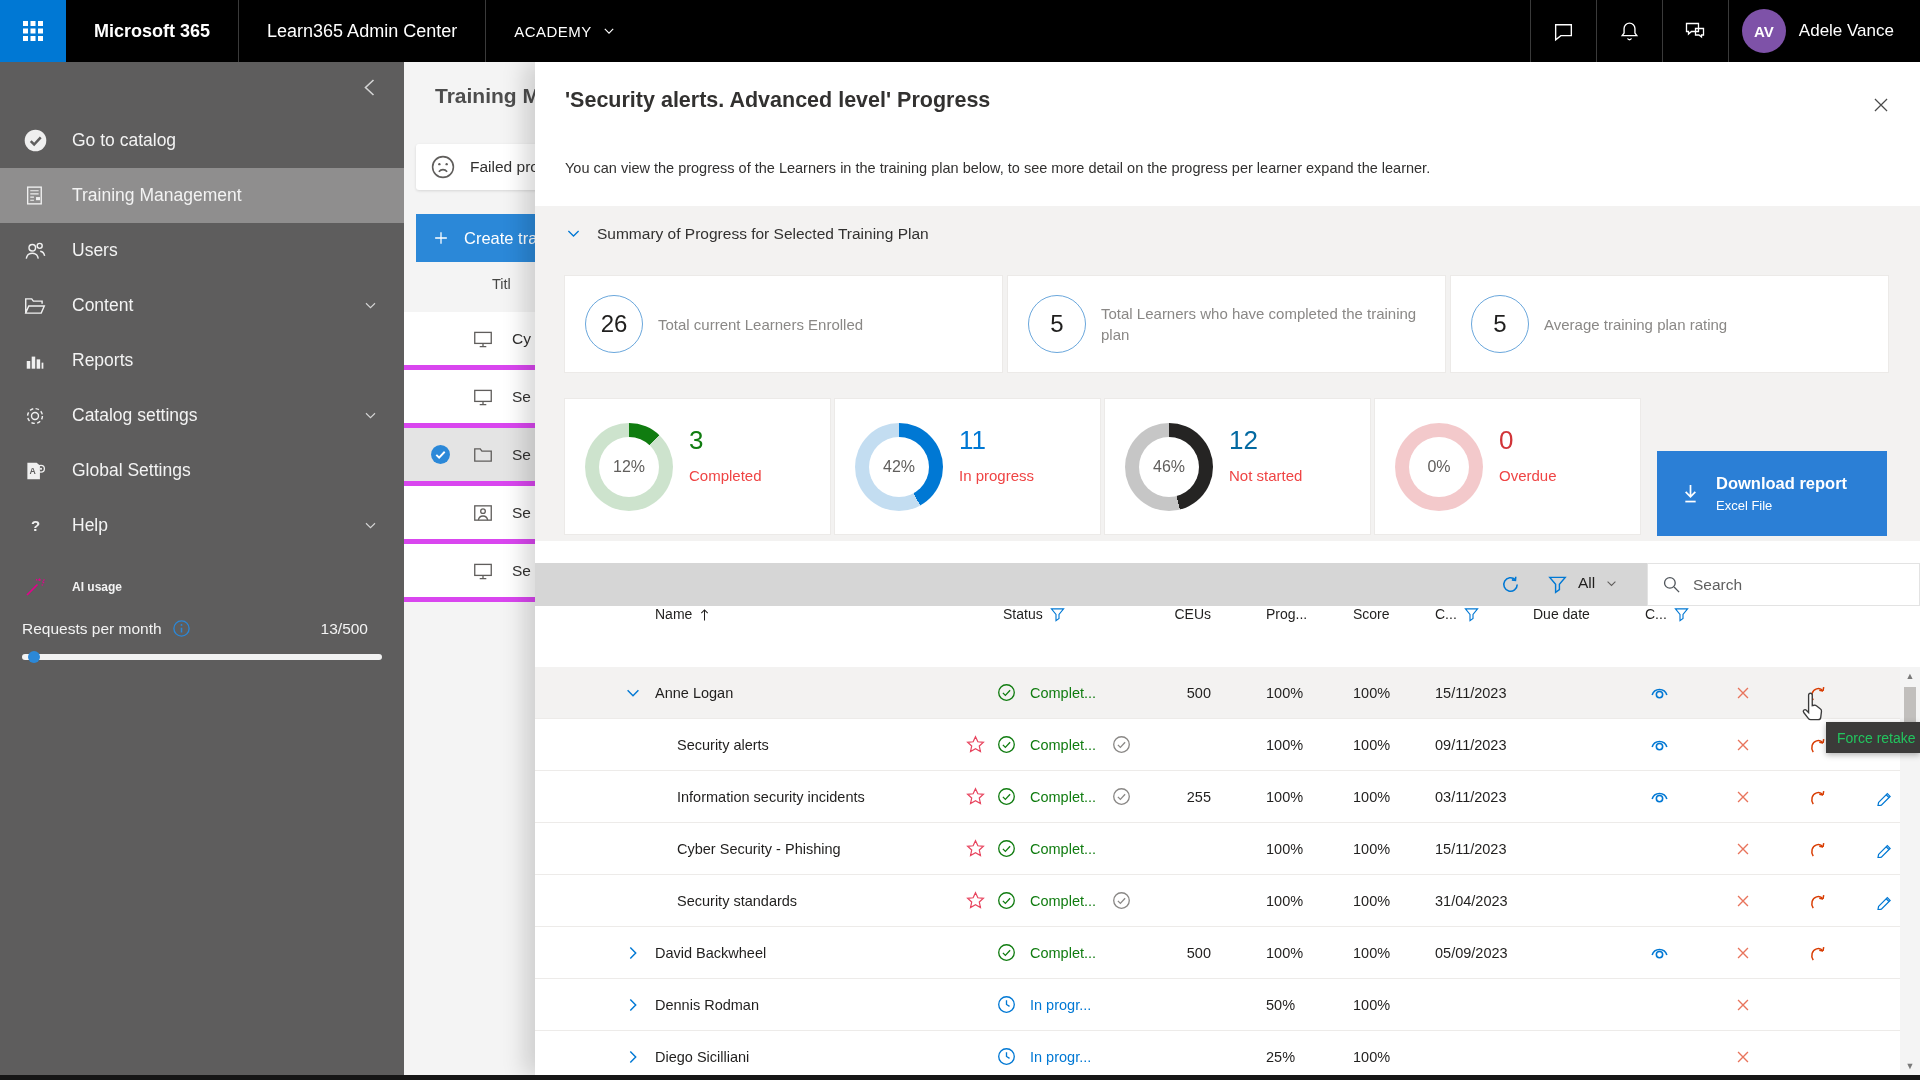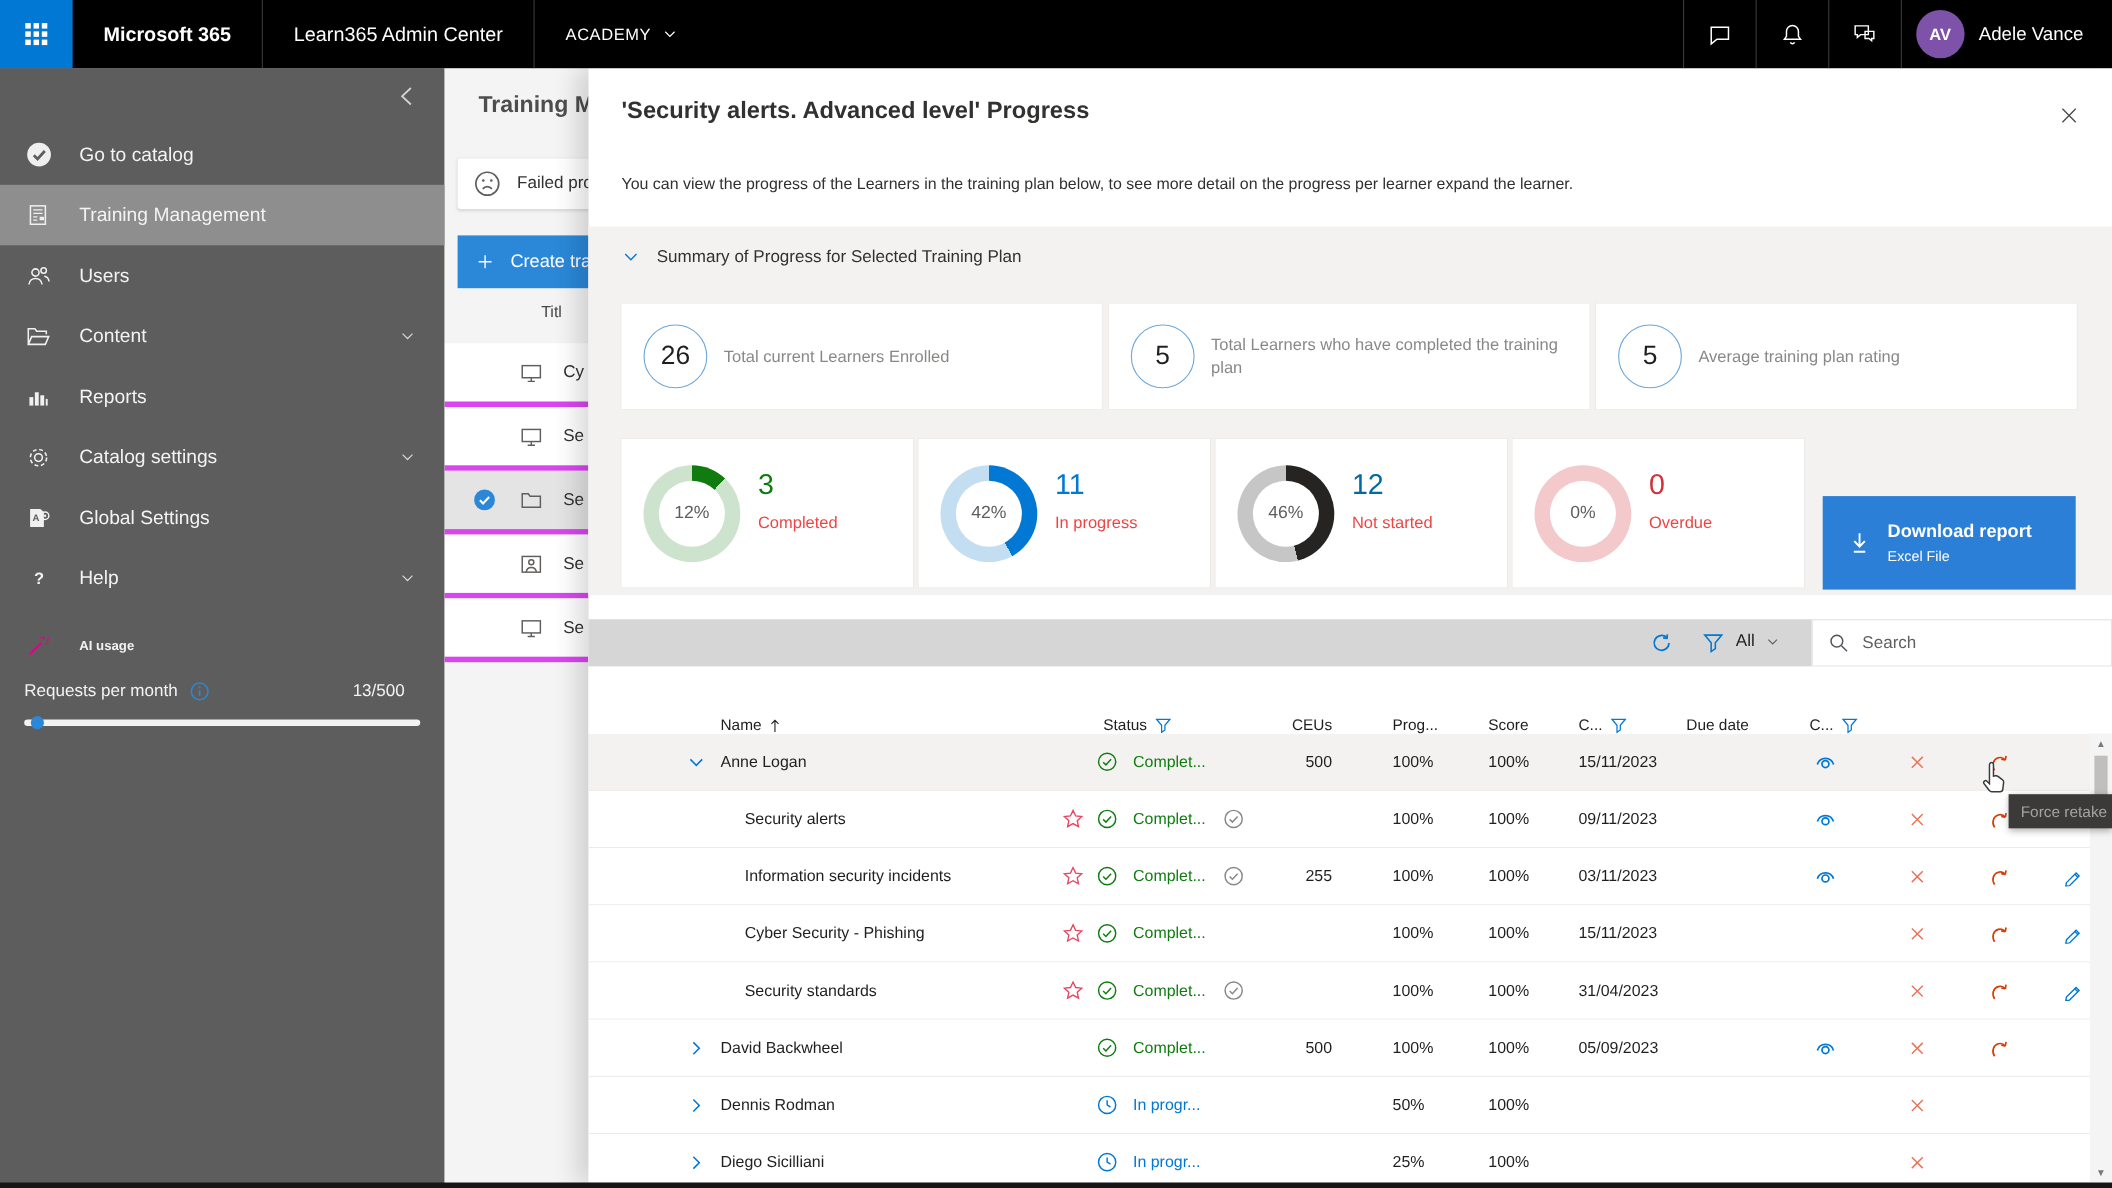--- a/index.html
+++ b/index.html
@@ -74,21 +74,21 @@
   
   .ftoolbar { position:absolute; left:0; top:501px; right:0; height:43px; background:#d6d6d6; }
   .ft-refresh { position:absolute; left:965px; top:11px; cursor:pointer; }
   .ft-filter { position:absolute; left:1013px; top:12px; cursor:pointer; }
   .ft-all { position:absolute; left:1043px; top:11px; font-size:15.5px; color:#201f1e; display:flex; gap:10px; align-items:center; cursor:pointer; }
   .searchbox { position:absolute; left:1112px; top:0; right:0; height:43px; background:#ffffff; border:1px solid #e3e3e3; display:flex; align-items:center; padding-left:14px; gap:12px; }
   .searchbox input { border:0; outline:0; font-size:15.5px; font-family:"Liberation Sans", sans-serif; color:#323130; width:200px; }
   .searchbox input::placeholder { color:#444; opacity:.85; }
 
   
-  .thead { position:absolute; left:0; top:544px; right:0; height:61px; display:flex; align-items:flex-end; font-size:14px; color:#201f1e; background:#fff; }
+  .thead { position:absolute; left:0; top:544px; right:0; height:61px; display:flex; align-items:flex-start; font-size:14px; color:#201f1e; background:#fff; }
   .tbody { position:absolute; left:0; top:605px; right:0; bottom:0; overflow:hidden; }
   .trow { display:flex; align-items:center; height:52px; border-bottom:1px solid #edebe9; font-size:14.5px; color:#201f1e; background:#fff; }
   .trow.hl { background:#f3f2f1; }
   .cell { flex:0 0 auto; }
   .c-exp { width:120px; display:flex; justify-content:flex-end; padding-right:13px; }
   .c-name { width:300px; white-space:nowrap; overflow:hidden; }
   .c-name.course { padding-left:22px; }
   .c-star { width:40px; display:flex; justify-content:center; }
   .c-status { width:170px; display:flex; align-items:center; gap:14px; padding-left:2px; }
   .c-status .extra { margin-left:2px; }
@@ -106,21 +106,21 @@
   .hcell { display:flex; align-items:center; gap:7px; }
   .act { cursor:pointer; display:inline-flex; }
 
   
   .vscroll { position:absolute; right:0; top:605px; bottom:0; width:20px; background:#f4f4f4; display:flex; flex-direction:column; align-items:center; }
   .vs-arrow { color:#7a7a7a; font-size:9px; height:18px; display:flex; align-items:center; cursor:pointer; }
   .vs-thumb { width:12px; height:64px; background:#c1bfbd; margin-top:2px; cursor:grab; }
   .vs-fill { flex:1; }
 
   
-  .tooltip { position:absolute; left:1291px; top:660px; right:0; height:31px; background:#3b3a39; color:#a3a3a3; font-size:14px; display:flex; align-items:center; padding-left:11px; z-index:60; box-shadow:0 2px 6px rgba(0,0,0,.3); }
+  .tooltip { position:absolute; left:1291px; top:660px; right:0; height:31px; background:#3b3a39; color:#22c55e; font-size:14px; display:flex; align-items:center; padding-left:11px; z-index:60; box-shadow:0 2px 6px rgba(0,0,0,.3); }
   .cursor { position:absolute; left:1262px; top:630px; z-index:70; }
 
   .bottombar { position:absolute; left:0; right:0; bottom:0; height:5px; background:#161616; z-index:50; }
 </style>
 </head>
 <body>
 
 <div class="topbar">
   <div class="waffle">
     <span class="ic">

